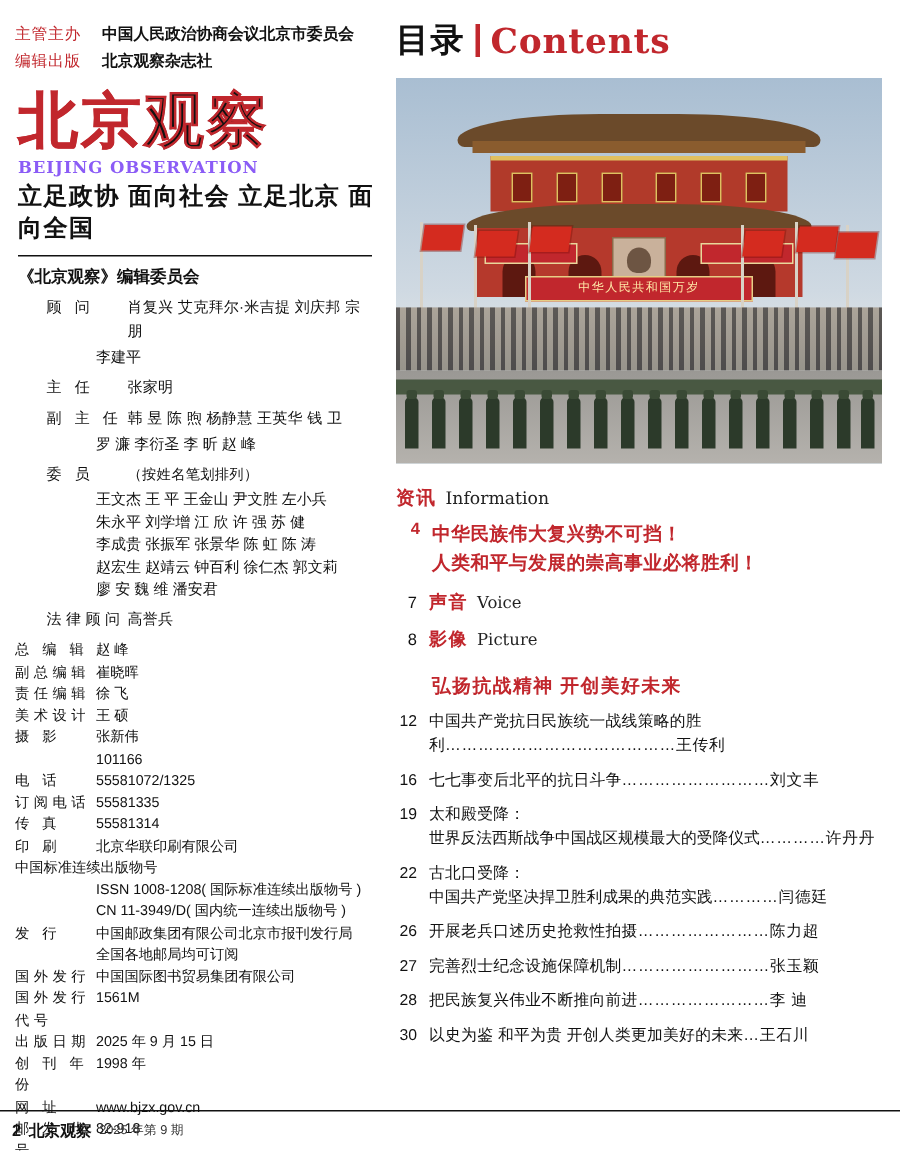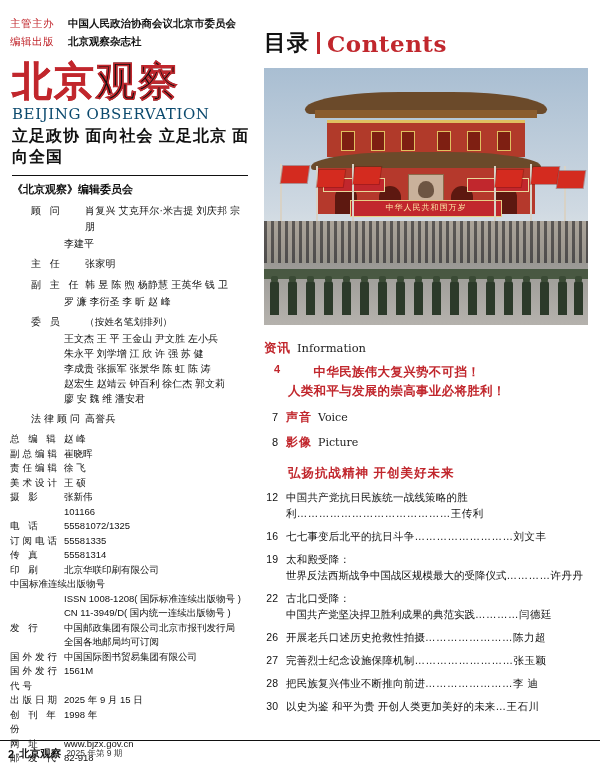--- a/index.html
+++ b/index.html
@@ -32,21 +32,21 @@
     font-weight:bold;
     font-size:40px;
     line-height:44px;
     letter-spacing:2px;
     color:#c1272d;
     -webkit-text-stroke:0.4px #c1272d;
   }
   .logo-cn .b2{color:#111;}
   .logo-en{
     font-family:"DejaVu Serif","Liberation Serif",serif;
-    font-weight:normal;font-size:15px;letter-spacing:0.6px;color:#0c4a6e;margin-top:2px;
+    font-weight:bold;font-size:11px;letter-spacing:0.6px;color:#8b5cf6;margin-top:2px;
   }
   .logo-slogan{font-size:16px;letter-spacing:1px;color:#111;margin-top:3px;font-weight:bold;}
 
   .rule{height:1px;background:#111;margin:7px 2px 6px 2px;}
 
   .board-title{font-size:11px;font-weight:bold;color:#111;margin:2px 0 6px 2px;}
 
   
   .bd{font-size:10px;line-height:16px;color:#111;}
   .bd-row{display:flex;margin-bottom:1px;}
@@ -68,21 +68,21 @@
     position:absolute;left:0;bottom:0;width:600px;height:26px;
     border-top:1px solid #111;
     display:flex;align-items:center;
   }
   .pagebar .pg{font-size:11px;color:#111;margin-left:8px;font-weight:bold;}
   .pagebar .pname{font-size:10.5px;color:#111;margin-left:5px;font-weight:bold;}
   .pagebar .pdate{font-size:8.5px;color:#333;margin-left:5px;}
 
   
   .right{
-    position:absolute;left:262px;top:16px;width:338px;height:565px;
+    position:absolute;left:262px;top:0;width:338px;height:565px;
     padding:8px 10px 0 0;box-sizing:border-box;
   }
   .contents-head{display:flex;align-items:center;margin-left:2px;margin-top:4px;}
   .ch-cn{
     font-family:"DejaVu Serif","Liberation Serif",serif;
     font-weight:bold;font-size:22px;color:#111;letter-spacing:1px;
   }
   .ch-bar{width:3px;height:22px;background:#c1272d;margin:0 7px;}
   .ch-en{
     font-family:"DejaVu Serif","Liberation Serif",serif;
@@ -136,21 +136,21 @@
   .greenstrip{position:absolute;bottom:46px;left:0;width:100%;height:10px;background:#3f5138;opacity:.9;}
 
   
   .sec{margin-top:15px;margin-left:2px;}
   .sec-head{display:flex;align-items:baseline;}
   .sec-cn{color:#c1272d;font-weight:bold;font-size:12.5px;letter-spacing:1px;}
   .sec-en{color:#222;font-size:11.5px;margin-left:6px;font-family:"DejaVu Serif","Liberation Serif",serif;}
 
   .hl-item{display:flex;margin-top:6px;}
   .hl-num{width:16px;flex:none;text-align:right;font-size:11px;color:#c1272d;font-weight:bold;padding-right:8px;}
-  .hl-lines{color:#c1272d;font-weight:bold;font-size:12.5px;line-height:19px;letter-spacing:0.3px;text-align:center;}
+  .hl-lines{color:#c1272d;font-weight:bold;font-size:12.5px;line-height:19px;letter-spacing:0.3px;}
 
   .sm-item{display:flex;align-items:baseline;margin-top:8px;}
   .sm-num{width:16px;flex:none;text-align:right;font-size:11px;color:#111;padding-right:8px;}
   .sm-cn{color:#c1272d;font-weight:bold;font-size:12px;letter-spacing:1px;}
   .sm-en{color:#222;font-size:11px;margin-left:6px;font-family:"DejaVu Serif","Liberation Serif",serif;}
 
   .sec2-title{color:#c1272d;font-weight:bold;font-size:12.5px;letter-spacing:1px;margin:14px 0 2px 26px;}
 
   .entry{display:flex;margin-top:7px;font-size:10.5px;line-height:16px;}
   .e-num{width:16px;flex:none;text-align:right;padding-right:8px;color:#111;font-size:10.5px;}

